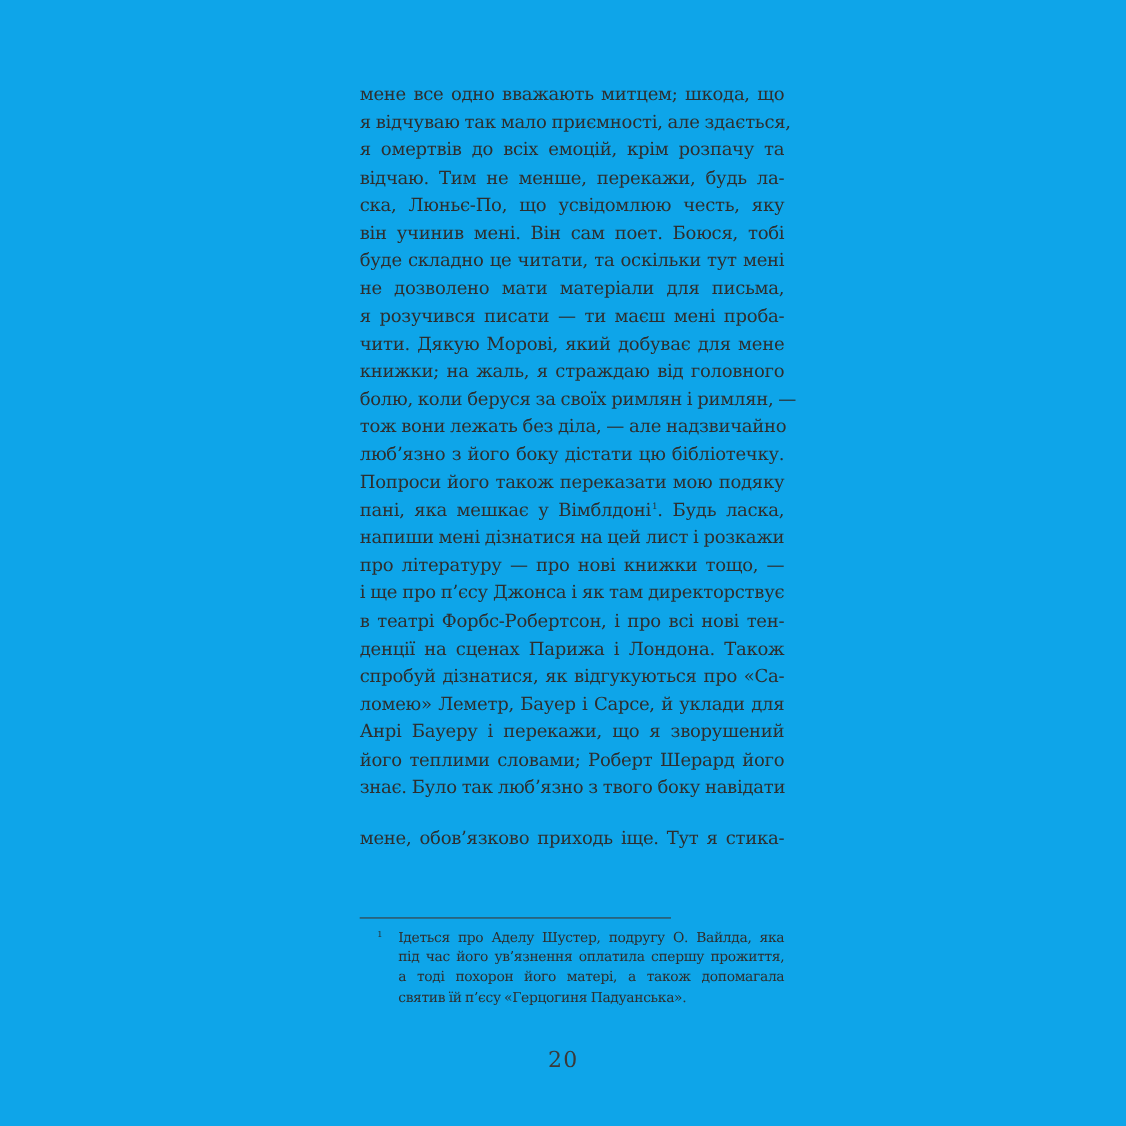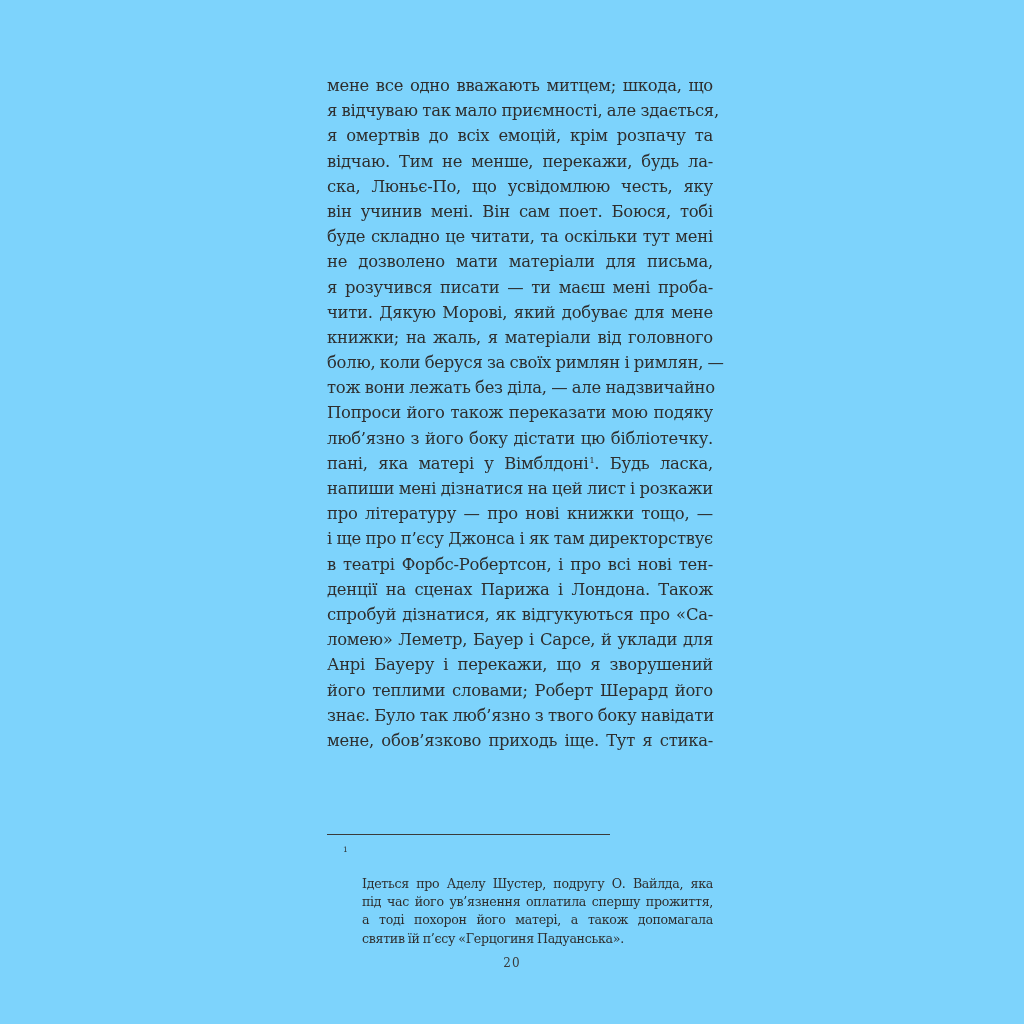--- a/index.html
+++ b/index.html
@@ -13,41 +13,42 @@
     position: relative;
     overflow: hidden;
     font-family: "DejaVu Serif", "Liberation Serif", serif;
     color: #2e2e2e;
   }
   .page {
     position: absolute;
     left: 0; top: 0;
     width: 1024px;
     height: 1024px;
-    background: #7dd3fc;
+    background: #0ea5e9;
   }
   .body-text {
     position: absolute;
     left: 327px;
     top: 73px;
     width: 386px;
   }
   .line {
     display: block;
     height: 25.2px;
     line-height: 25.2px;
     font-size: 16.4px;
     white-space: nowrap;
     text-align: justify;
     text-align-last: justify;
     letter-spacing: -0.25px;
     word-spacing: -0.5px;
   }
   .line.last {
     text-align-last: justify;
+    margin-top: 21px;
   }
   sup.fn-ref {
     font-size: 8px;
     line-height: 0;
     vertical-align: 6px;
     margin-left: 1px;
   }
   .footnote-rule {
     position: absolute;
     left: 327px;
@@ -67,21 +68,20 @@
     left: 16px;
     top: 2px;
     font-size: 7.5px;
     line-height: 10px;
   }
   .fn-lines {
     position: absolute;
     left: 35px;
     top: 0;
     width: 351px;
-    margin-top: 32px;
   }
   .fn-line {
     display: block;
     height: 18.2px;
     line-height: 18.2px;
     font-size: 12.6px;
     white-space: nowrap;
     text-align: justify;
     text-align-last: justify;
     letter-spacing: -0.3px;
@@ -89,21 +89,21 @@
   }
   .fn-line.last {
     text-align-last: left;
   }
   .page-number {
     position: absolute;
     left: 492px;
     top: 954px;
     width: 40px;
     text-align: center;
-    font-size: 12px;
+    font-size: 20px;
     line-height: 18px;
     letter-spacing: 1px;
     color: #3a3a3a;
   }
 </style>
 </head>
 <body>
 
 <div class="page">
 
@@ -111,26 +111,26 @@
     <span class="line">мене все одно вважають митцем; шкода, що</span>
     <span class="line">я відчуваю так мало приємності, але здається,</span>
     <span class="line">я омертвів до всіх емоцій, крім розпачу та</span>
     <span class="line">відчаю. Тим не менше, перекажи, будь ла-</span>
     <span class="line">ска, Люньє-По, що усвідомлюю честь, яку</span>
     <span class="line">він учинив мені. Він сам поет. Боюся, тобі</span>
     <span class="line">буде складно це читати, та оскільки тут мені</span>
     <span class="line">не дозволено мати матеріали для письма,</span>
     <span class="line">я розучився писати — ти маєш мені проба-</span>
     <span class="line">чити. Дякую Морові, який добуває для мене</span>
-    <span class="line">книжки; на жаль, я матеріали від головного</span>
+    <span class="line">книжки; на жаль, я страждаю від головного</span>
     <span class="line">болю, коли беруся за своїх римлян і римлян, —</span>
     <span class="line">тож вони лежать без діла, — але надзвичайно</span>
+    <span class="line">люб’язно з його боку дістати цю бібліотечку.</span>
     <span class="line">Попроси його також переказати мою подяку</span>
-    <span class="line">люб’язно з його боку дістати цю бібліотечку.</span>
-    <span class="line"><span>пані, яка матері у Вімблдоні</span><sup class="fn-ref">1</sup><span>. Будь ласка,</span></span>
+    <span class="line"><span>пані, яка мешкає у Вімблдоні</span><sup class="fn-ref">1</sup><span>. Будь ласка,</span></span>
     <span class="line">напиши мені дізнатися на цей лист і розкажи</span>
     <span class="line">про літературу — про нові книжки тощо, —</span>
     <span class="line">і ще про п’єсу Джонса і як там директорствує</span>
     <span class="line">в театрі Форбс-Робертсон, і про всі нові тен-</span>
     <span class="line">денції на сценах Парижа і Лондона. Також</span>
     <span class="line">спробуй дізнатися, як відгукуються про «Са-</span>
     <span class="line">ломею» Леметр, Бауер і Сарсе, й уклади для</span>
     <span class="line">Анрі Бауеру і перекажи, що я зворушений</span>
     <span class="line">його теплими словами; Роберт Шерард його</span>
     <span class="line">знає. Було так люб’язно з твого боку навідати</span>

